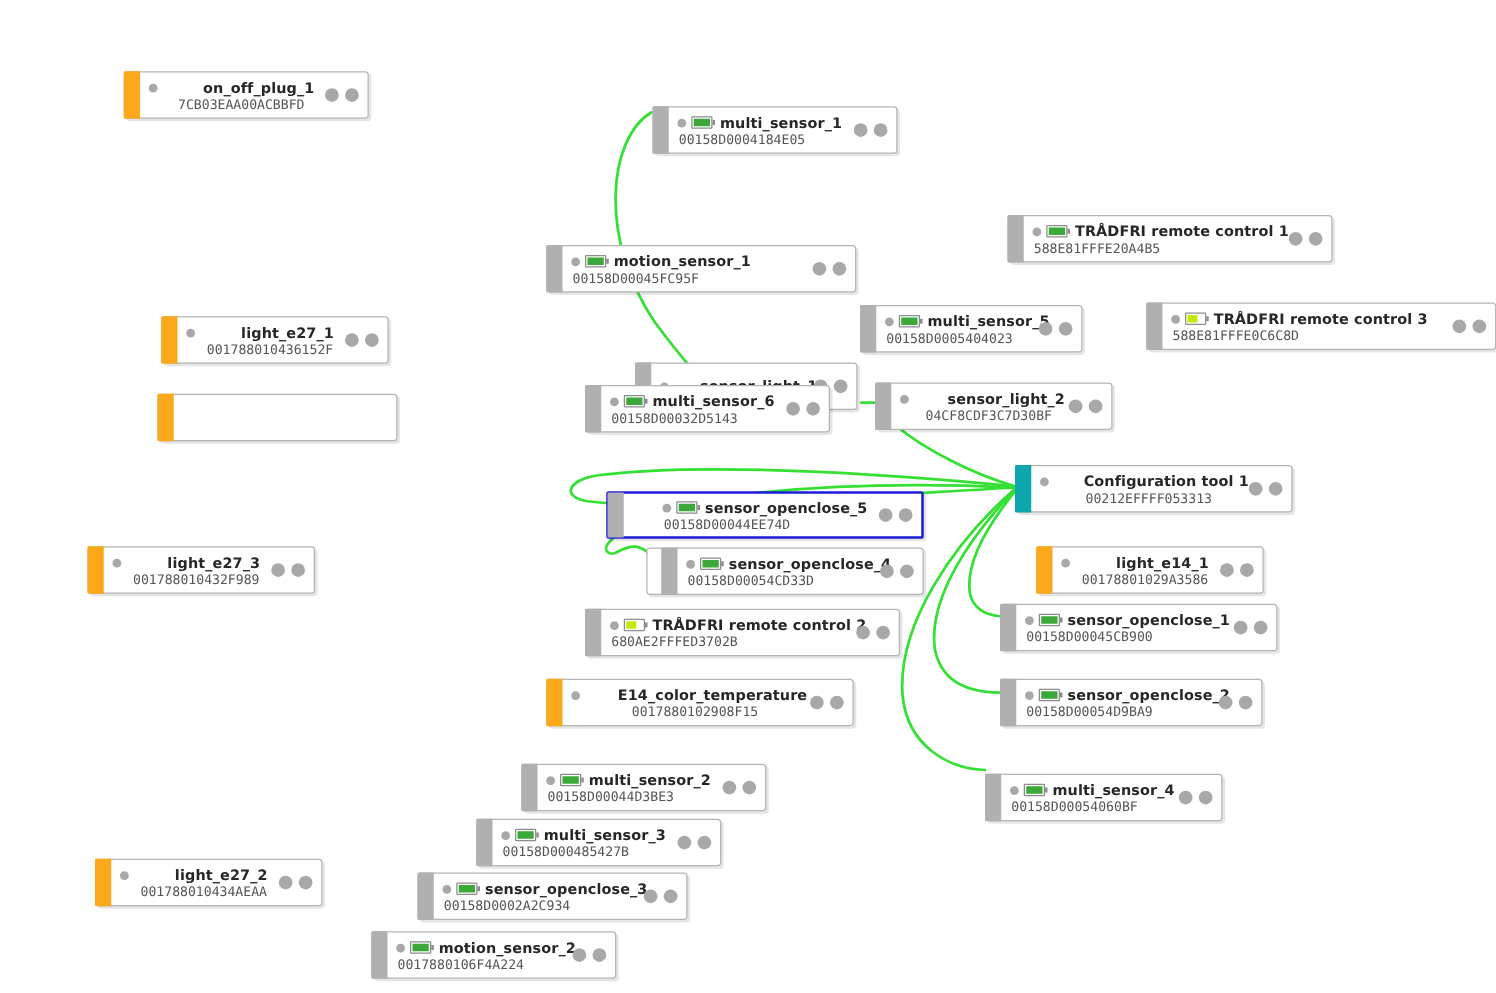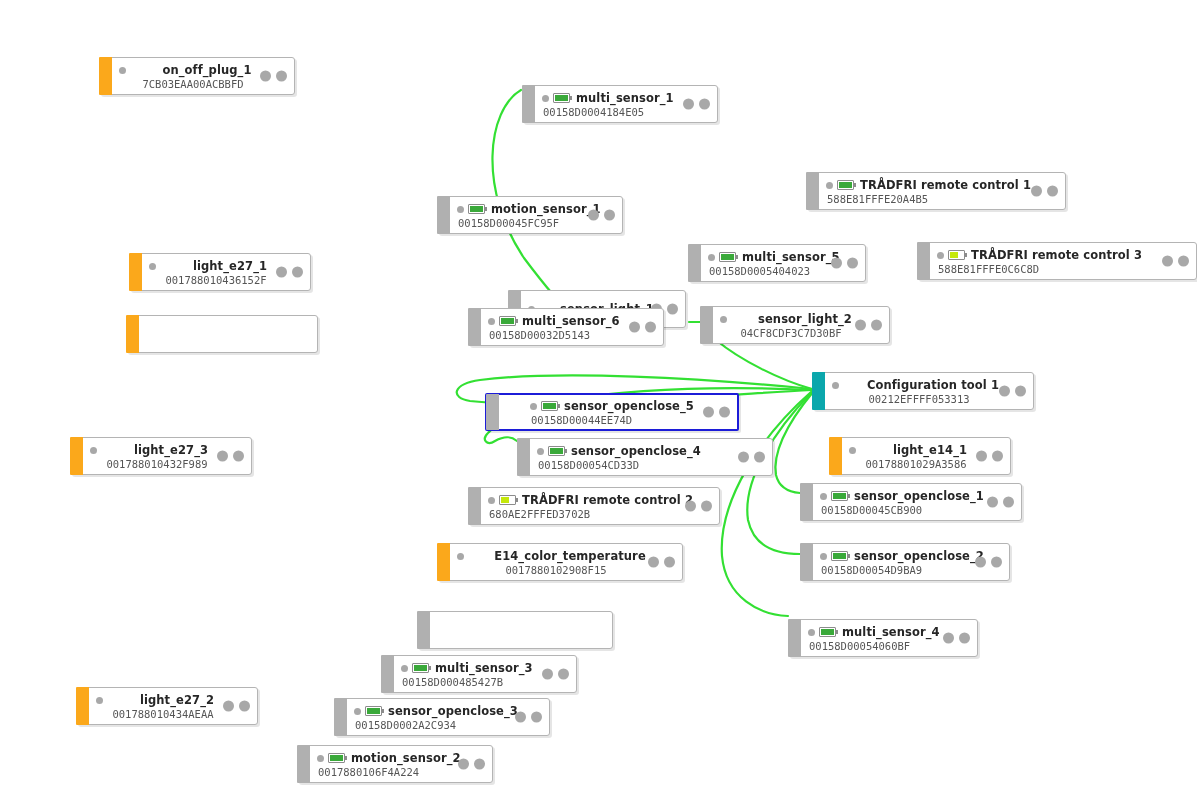--- a/index.html
+++ b/index.html
@@ -189,21 +189,21 @@
             </span>
             <span class="title">TRÅDFRI remote control 1</span>
           </div>
           <div class="subtitle">588E81FFFE20A4B5</div>
           <div class="handles">
             <span class="handle"></span>
             <span class="handle"></span>
           </div>
         </div>
       </div>
-      <div class="node bar-gray" style="left: 437px; top: 196px; width: 186px; justify-content: space-between;">
+      <div class="node bar-gray" style="left: 437px; top: 196px; width: 248px; justify-content: space-between;">
         <div class="bar"></div>
         <div class="body">
           <div class="row-top">
             <span class="dot-small"></span>
             <span class="batt full">
               <span class="fill"></span>
             </span>
             <span class="title">motion_sensor_1</span>
           </div>
           <div class="subtitle">00158D00045FC95F</div>
@@ -316,21 +316,21 @@
             </span>
             <span class="title">sensor_openclose_5</span>
           </div>
           <div class="subtitle">00158D00044EE74D</div>
           <div class="handles">
             <span class="handle"></span>
             <span class="handle"></span>
           </div>
         </div>
       </div>
-      <div class="node bar-gray" style="left: 517px; top: 438px; width: 256px;">
+      <div class="node bar-gray" style="left: 517px; top: 438px; width: 222px; padding-left: 12px;">
         <div class="bar"></div>
         <div class="body">
           <div class="row-top">
             <span class="dot-small"></span>
             <span class="batt full">
               <span class="fill"></span>
             </span>
             <span class="title">sensor_openclose_4</span>
           </div>
           <div class="subtitle">00158D00054CD33D</div>
@@ -414,20 +414,34 @@
           </div>
           <div class="subtitle">00158D00054D9BA9</div>
           <div class="handles">
             <span class="handle"></span>
             <span class="handle"></span>
           </div>
         </div>
       </div>
       <div class="node bar-gray" style="left: 417px; top: 611px; width: 196px;">
         <div class="bar"></div>
+        <div class="body">
+          <div class="row-top">
+            <span class="dot-small"></span>
+            <span class="batt full">
+              <span class="fill"></span>
+            </span>
+            <span class="title">multi_sensor_2</span>
+          </div>
+          <div class="subtitle">00158D00044D3BE3</div>
+          <div class="handles">
+            <span class="handle"></span>
+            <span class="handle"></span>
+          </div>
+        </div>
       </div>
       <div class="node bar-gray" style="left: 788px; top: 619px; width: 190px;">
         <div class="bar"></div>
         <div class="body">
           <div class="row-top">
             <span class="dot-small"></span>
             <span class="batt full">
               <span class="fill"></span>
             </span>
             <span class="title">multi_sensor_4</span>

